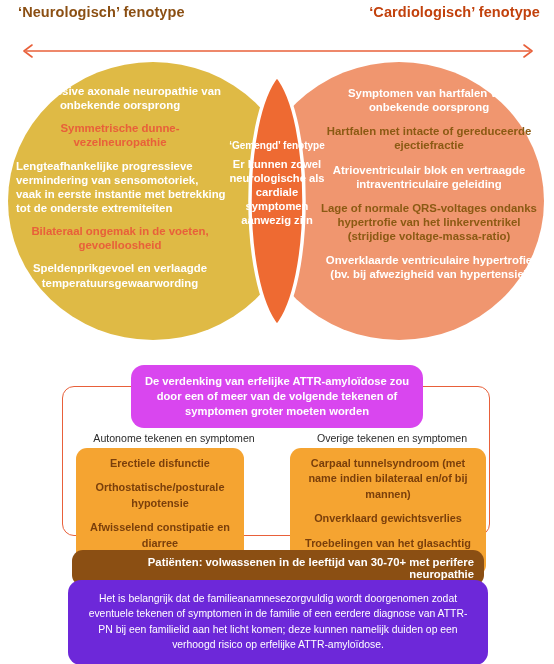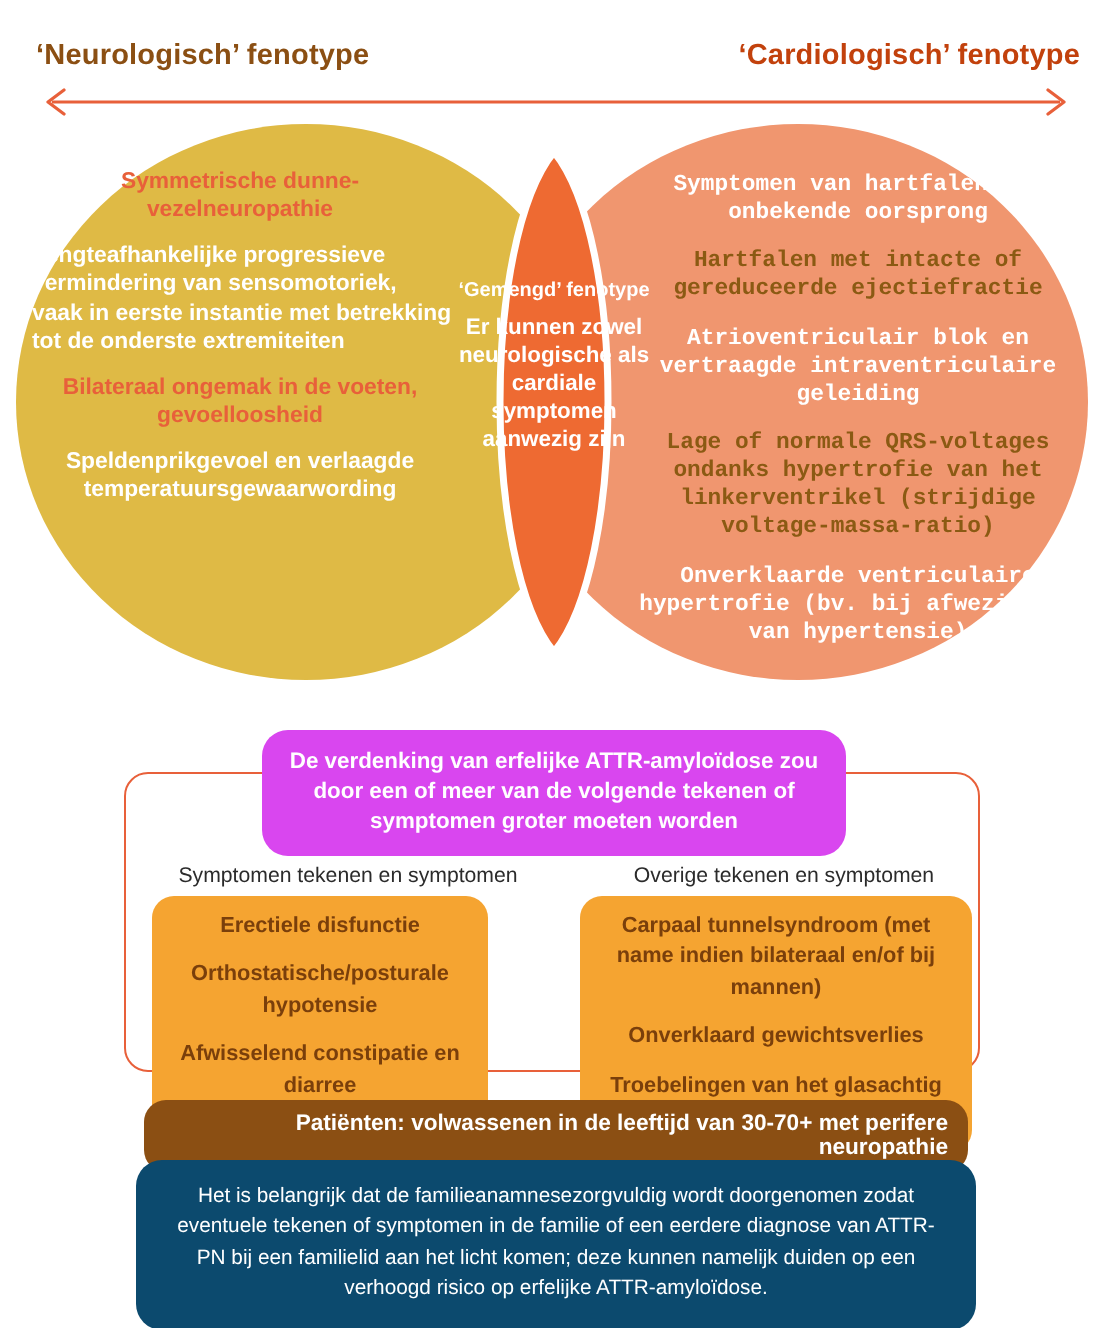--- a/index.html
+++ b/index.html
@@ -18,21 +18,21 @@
 
   
   #header {
     position: absolute;
     left: 0; top: 0;
     width: 554px;
     height: 62px;
   }
   .axis-title {
     position: absolute;
-    top: 20px;
+    top: 4px;
     font-size: 14.5px;
     font-weight: bold;
     letter-spacing: 0.1px;
     white-space: nowrap;
   }
   #axis-title-left  { left: 18px;  color: #8B4F13; }
   #axis-title-right { right: 14px; color: #c2410c; }
 
   #axis-arrow {
     position: absolute;
@@ -95,21 +95,20 @@
   #left-items .venn-text.lt-wide {
     text-align: left;
     padding-left: 2px;
   }
 
   #right-items {
     position: absolute;
     left: 318px;
     top: 24px;
     width: 222px;
-    font-family: Liberation Mono, monospace;
   }
   #right-items .venn-text {
     position: static;
     font-size: 11.4px;
     margin-bottom: 10px;
     font-weight: bold;
   }
 
   #center-items {
     position: absolute;
@@ -208,21 +207,21 @@
     text-align: right;
     padding: 6px 10px;
     box-sizing: border-box;
   }
 
   #banner-family {
     position: absolute;
     left: 68px;
     top: 220px;
     width: 420px;
-    background: #0c4a6e;
+    background: #6d28d9;
     border-radius: 13px;
     color: #ffffff;
     font-size: 10.4px;
     text-align: center;
     line-height: 1.48;
     padding: 11px 14px 12px;
     box-sizing: border-box;
   }
 </style>
 </head>
@@ -244,20 +243,21 @@
   <div class="venn-circle" id="circle-left"></div>
   <div class="venn-circle" id="circle-right"></div>
 
   <div id="venn-overlap-wrap">
     <svg id="venn-overlap-shape" viewBox="0 0 112 258" preserveAspectRatio="none">
       <path d="M56 4 C 92 48, 92 210, 56 254 C 20 210, 20 48, 56 4 Z" fill="#EE6A32" stroke="#ffffff" stroke-width="3.5"></path>
     </svg>
   </div>
 
   <div id="left-items">
+    <div class="venn-text vt-white">Progressive axonale neuropathie van onbekende oorsprong</div>
     <div class="venn-text vt-red">Symmetrische dunne-vezelneuropathie</div>
     <div class="venn-text vt-white lt-wide">Lengteafhankelijke progressieve vermindering van sensomotoriek, vaak in eerste instantie met betrekking tot de onderste extremiteiten</div>
     <div class="venn-text vt-red">Bilateraal ongemak in de voeten, gevoelloosheid</div>
     <div class="venn-text vt-white">Speldenprikgevoel en verlaagde temperatuursgewaarwording</div>
   </div>
 
   <div id="center-items">
     <div id="center-heading">‘Gemengd’ fenotype</div>
     <div id="center-body">Er kunnen zowel neurologische als cardiale symptomen aanwezig zijn</div>
   </div>
@@ -270,21 +270,21 @@
     <div class="venn-text vt-white">Onverklaarde ventriculaire hypertrofie (bv. bij afwezigheid van hypertensie)</div>
   </div>
 </div>
 
 <div id="lower">
 
   <div id="outline-box"></div>
 
   <div id="banner-suspicion">De verdenking van erfelijke ATTR-amyloïdose zou door een of meer van de volgende tekenen of symptomen groter moeten worden</div>
 
-  <div class="col-heading" id="col-heading-left">Symptomen tekenen en symptomen</div>
+  <div class="col-heading" id="col-heading-left">Autonome tekenen en symptomen</div>
   <div class="col-heading" id="col-heading-right">Overige tekenen en symptomen</div>
 
   <div class="sym-box" id="sym-box-left">
     <span class="sym-item">Erectiele disfunctie</span>
     <span class="sym-item">Orthostatische/posturale hypotensie</span>
     <span class="sym-item">Afwisselend constipatie en diarree</span>
     <span class="sym-item">Abnormaal zweten</span>
     <span class="sym-item">Diarree</span>
   </div>
 

